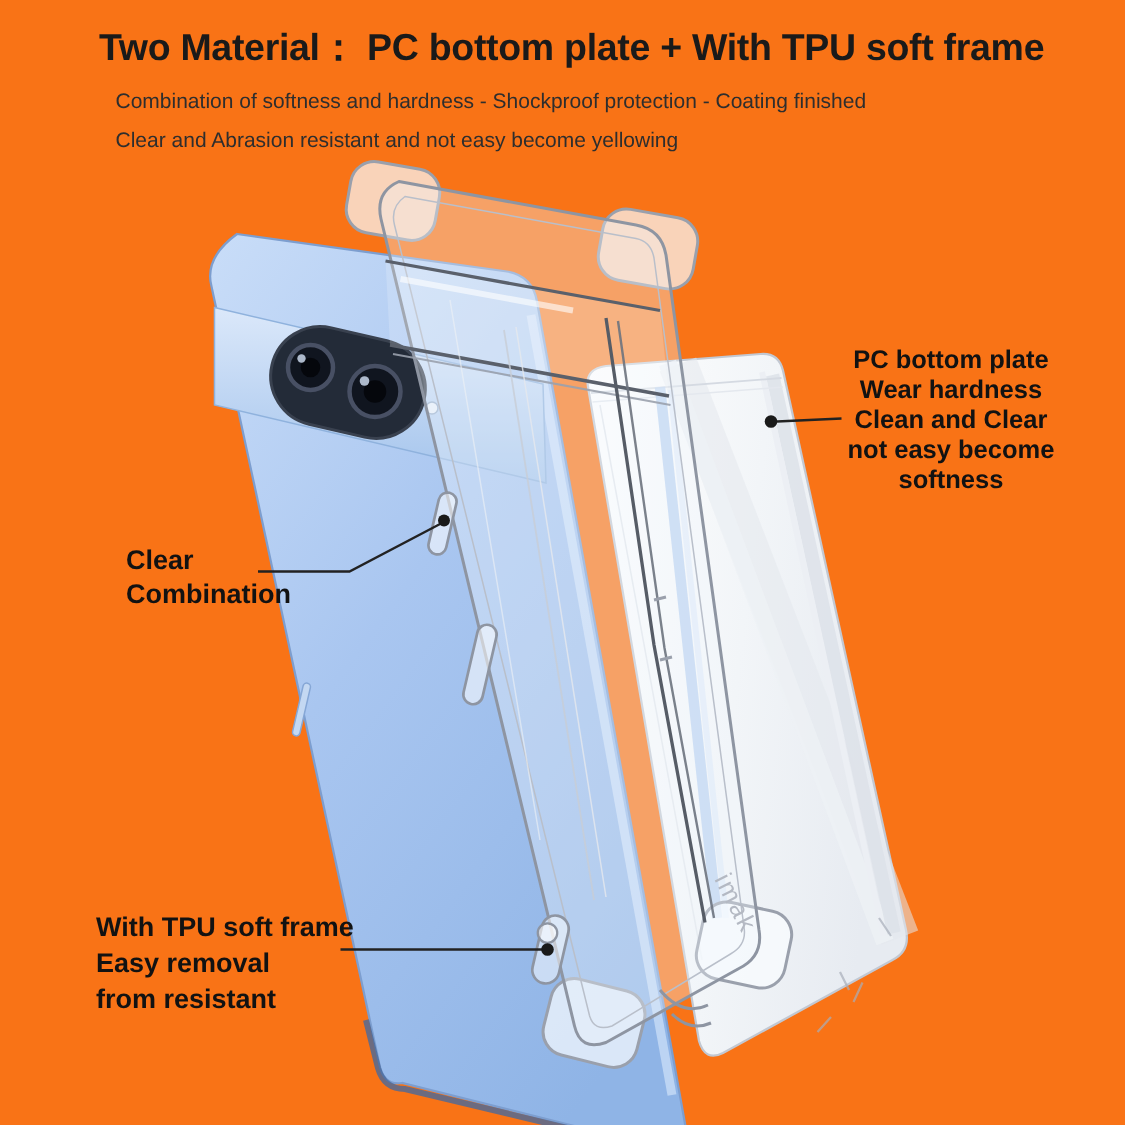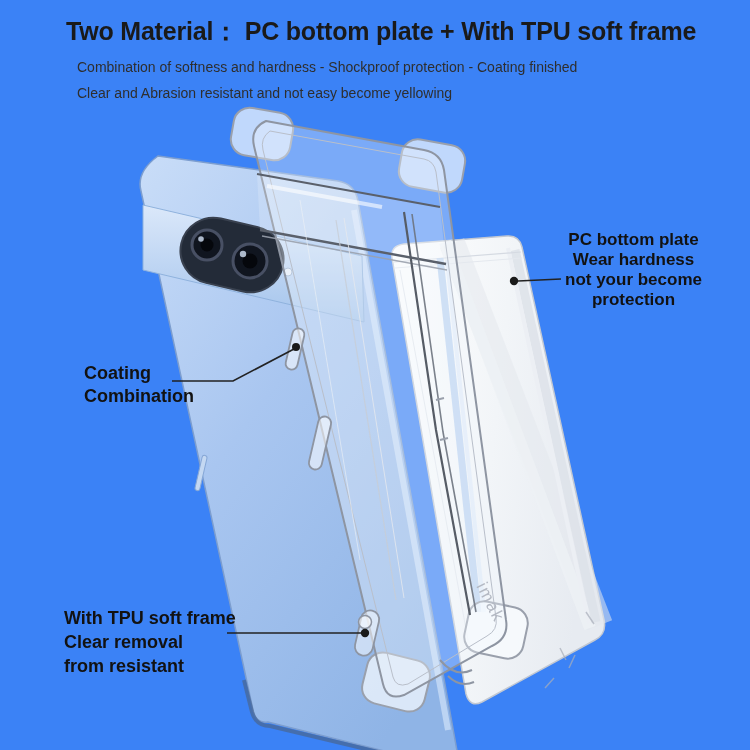--- a/index.html
+++ b/index.html
@@ -1,17 +1,17 @@
 <!DOCTYPE html>
 <html><head>
 <meta charset="utf-8">
 <style>
   html,body{margin:0;padding:0;background:#fff;}
   .stage{
-    position:relative;width:750px;height:750px;background:#3b82f6;overflow:hidden;
+    position:relative;width:750px;height:750px;background:#f97316;overflow:hidden;
     font-family:"Liberation Sans",sans-serif;
   }
   .hdr-title{
     position:absolute;left:66px;top:15px;margin:0;
     font-size:25px;font-weight:700;color:#1a1a1a;letter-spacing:-0.2px;white-space:nowrap;
   }
   .hdr-sub{
     position:absolute;left:66px;margin:11px;
     font-size:14px;font-weight:400;color:#2e2e2e;white-space:nowrap;
   }
@@ -139,28 +139,29 @@
       <path d="M 227,633 L 362,633"></path>
     </g>
     <circle cx="514" cy="281" r="4.2" fill="#1a1a1a"></circle>
     <circle cx="296" cy="347" r="4" fill="#1a1a1a"></circle>
     <circle cx="365" cy="633" r="4.2" fill="#1a1a1a"></circle>
   </svg>
 
   <div class="ann ann-pc">
     <div>PC bottom plate</div>
     <div>Wear hardness</div>
-    <div>not your become</div>
-    <div>protection</div>
+    <div>Clean and Clear</div>
+    <div>not easy become</div>
+    <div>softness</div>
   </div>
 
   <div class="ann ann-btn">
-    <div>Coating</div>
+    <div>Clear</div>
     <div>Combination</div>
   </div>
 
   <div class="ann ann-tpu">
     <div>With TPU soft frame</div>
-    <div>Clear removal</div>
+    <div>Easy removal</div>
     <div>from resistant</div>
   </div>
 
 </div>
 
 </body></html>

